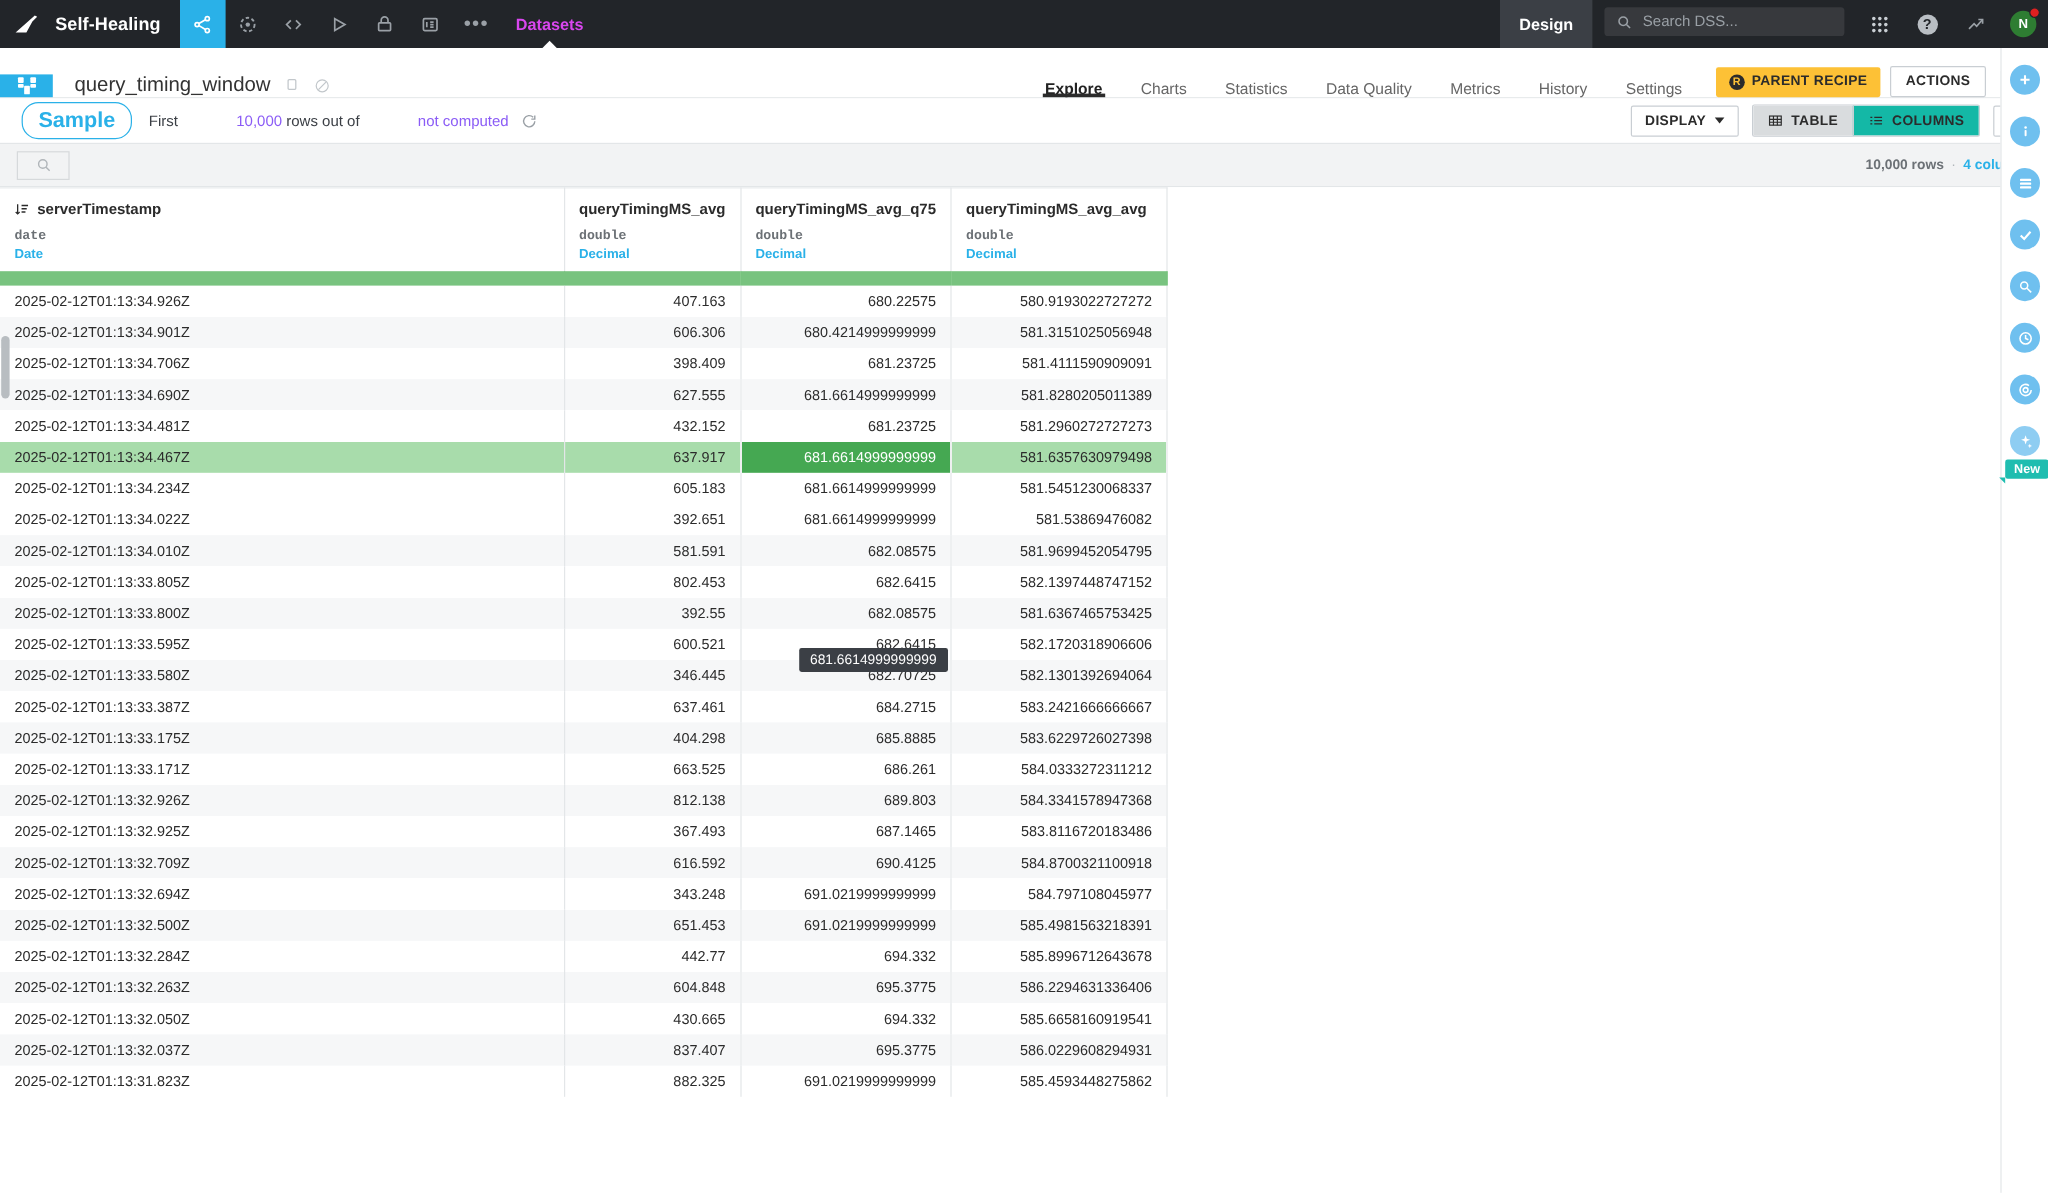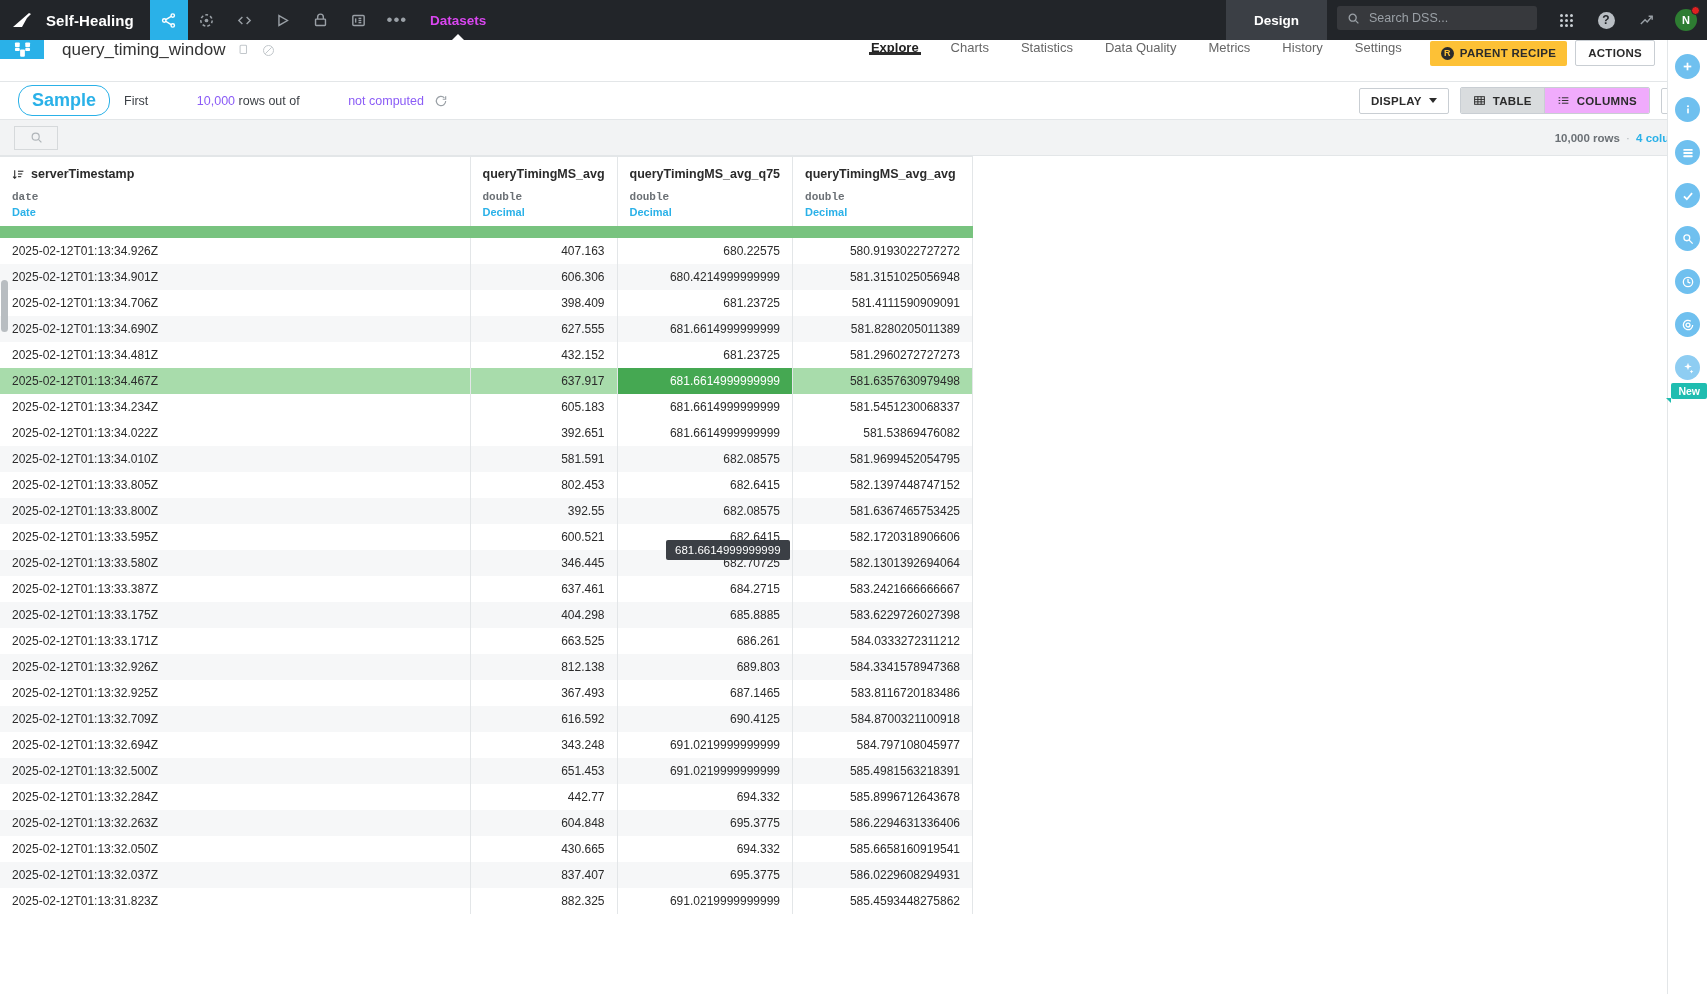--- a/index.html
+++ b/index.html
@@ -32,21 +32,21 @@
     display:flex; align-items:center; padding: 0 14px; color:#d946ef;
     font-size: 13.5px; font-weight: bold; position: relative;
   }
   .tn-datasets::after{
     content:""; position:absolute; left:50%; bottom:-1px; transform: translateX(-50%);
     border-left:7px solid transparent; border-right:7px solid transparent;
     border-bottom:7px solid #ffffff;
   }
   .tn-spacer { flex: 1; }
   .tn-design {
-    display:flex; align-items:center; padding:0 28px; background:#3b3f45;
+    display:flex; align-items:center; padding:0 16px; background:#3b3f45;
     color:#ffffff; font-size:13.5px; font-weight:bold;
   }
   .tn-search {
     display:flex; align-items:center; gap:9px; background:#37393d;
     border-radius:3px; height:24px; width:200px; margin:6px 10px 0 10px;
     padding: 0 10px; color:#9aa0a6; font-size:12.5px;
   }
   .tn-right { display:flex; align-items:center; gap:2px; padding-right:10px; }
   .tn-grid-dots { display:grid; grid-template-columns: repeat(3, 3px); gap:2px; }
   .tn-grid-dots i { width:3px; height:3px; background:#c9ced3; border-radius:50%; display:block; }
@@ -59,21 +59,21 @@
     font-size:11px; font-weight:bold; display:flex; align-items:center; justify-content:center;
     position:relative; margin-left:8px;
   }
   .tn-avatar .dot {
     position:absolute; top:-3px; right:-3px; width:9px; height:9px; border-radius:50%;
     background:#e02020; border:1.5px solid #222529;
   }
 
   
   .dshdr {
-    height: 42px; background:#fff; display:flex; align-items:flex-start;
+    height: 42px; background:#fff; display:flex; align-items:flex-end;
     border-bottom:1px solid #e3e6e8;
   }
   .ds-icon {
     width:44px; background:#2ab1e8; display:flex; align-items:center; justify-content:center;
   }
   .ds-title {
     display:flex; align-items:center; gap:11px; padding-left:18px;
     font-size:17px; color:#333; font-weight:normal;
   }
   .ds-mini { color:#c2c7cb; display:flex; align-items:center; }
@@ -122,21 +122,21 @@
   .smp-right { display:flex; align-items:center; gap:0; padding-right:12px; }
   .btn-display {
     border:1px solid #c9ced3; background:#fff; font-size:11.5px; font-weight:bold;
     color:#2b2b2b; padding:6px 11px; border-radius:2px; display:flex; align-items:center;
     gap:7px; letter-spacing:.3px; margin-right:11px; cursor:pointer;
   }
   .caret { width:0;height:0;border-left:4px solid transparent;border-right:4px solid transparent;border-top:5px solid #2b2b2b; }
   .seg { display:flex; border:1px solid #c9ced3; border-radius:2px; overflow:hidden; }
   .seg .s {
     font-size:11.5px; font-weight:bold; color:#2b2b2b; padding:6px 12px;
-    display:flex; align-items:center; gap:7px; letter-spacing:.3px; background:#f0abfc; cursor:pointer;
+    display:flex; align-items:center; gap:7px; letter-spacing:.3px; background:#14b8a6; cursor:pointer;
   }
   .seg .s.on { background:#d9dcde; }
   .seg .s + .s { border-left:1px solid #c9ced3; }
   .btn-chart {
     border:1px solid #c9ced3; background:#fff; padding:5px 9px; border-radius:2px;
     margin-left:11px; display:flex; align-items:center; cursor:pointer;
   }
 
   
   .srchrow {

